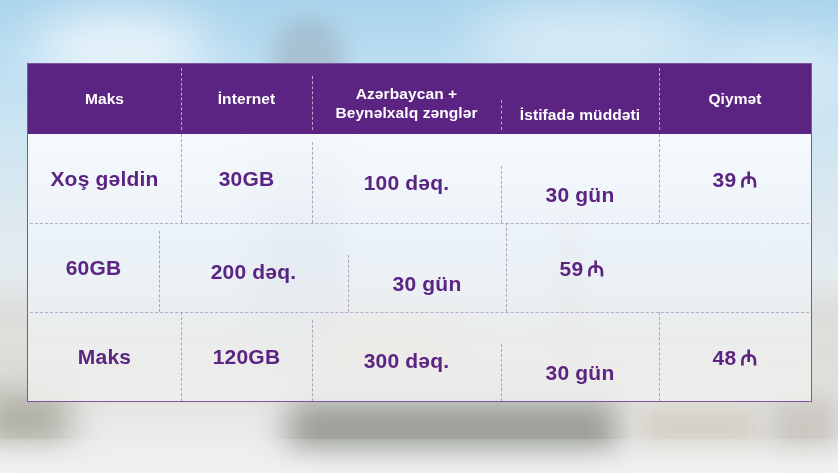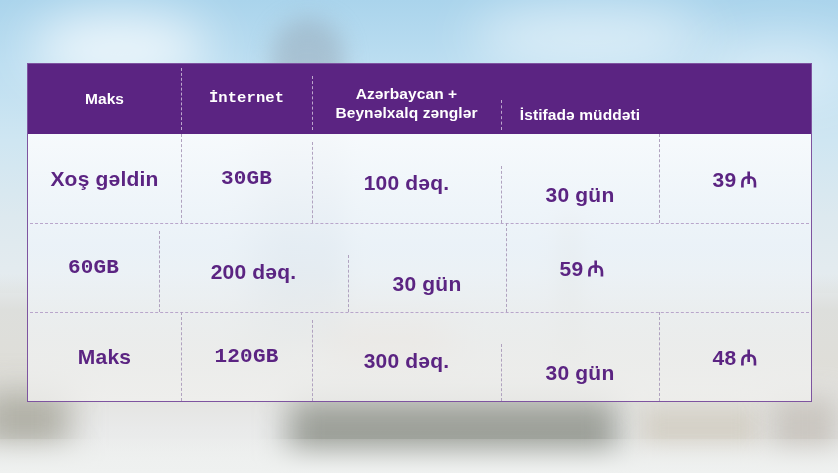--- a/index.html
+++ b/index.html
@@ -205,21 +205,21 @@
     content: "";
     position: absolute;
     left: 0;
     top: 0;
     bottom: 0;
     border-left: 1px dashed #b0a2bf;
   }
 
   
   .c0 { width: 153px; }
-  .c1 { width: 131px; font-family: Liberation Mono, monospace; }
+  .c1 { width: 131px; }
   .c2 { width: 189px; margin-top: 8px; }
   .c3 { width: 158px; margin-top: 32px; }
   .c4 { width: 152px; }
 
   .price { display: inline-flex; align-items: baseline; gap: 4px; }
   .manat { font-size: 21px; font-weight: bold; }
 </style>
 </head>
 <body>
 
@@ -245,20 +245,21 @@
   <div class="thead">
     <div class="th c0">Maks</div>
     <div class="th c1">İnternet</div>
     <div class="th c2">
       <span>
         <span>Azərbaycan +</span><br>
         <span>Beynəlxalq zənglər</span>
       </span>
     </div>
     <div class="th c3">İstifadə müddəti</div>
+    <div class="th c4">Qiymət</div>
   </div>
 
   <div class="tbody">
 
     <div class="tr">
       <div class="td c0">Xoş gəldin</div>
       <div class="td c1">30GB</div>
       <div class="td c2">100 dəq.</div>
       <div class="td c3">30 gün</div>
       <div class="td c4">

